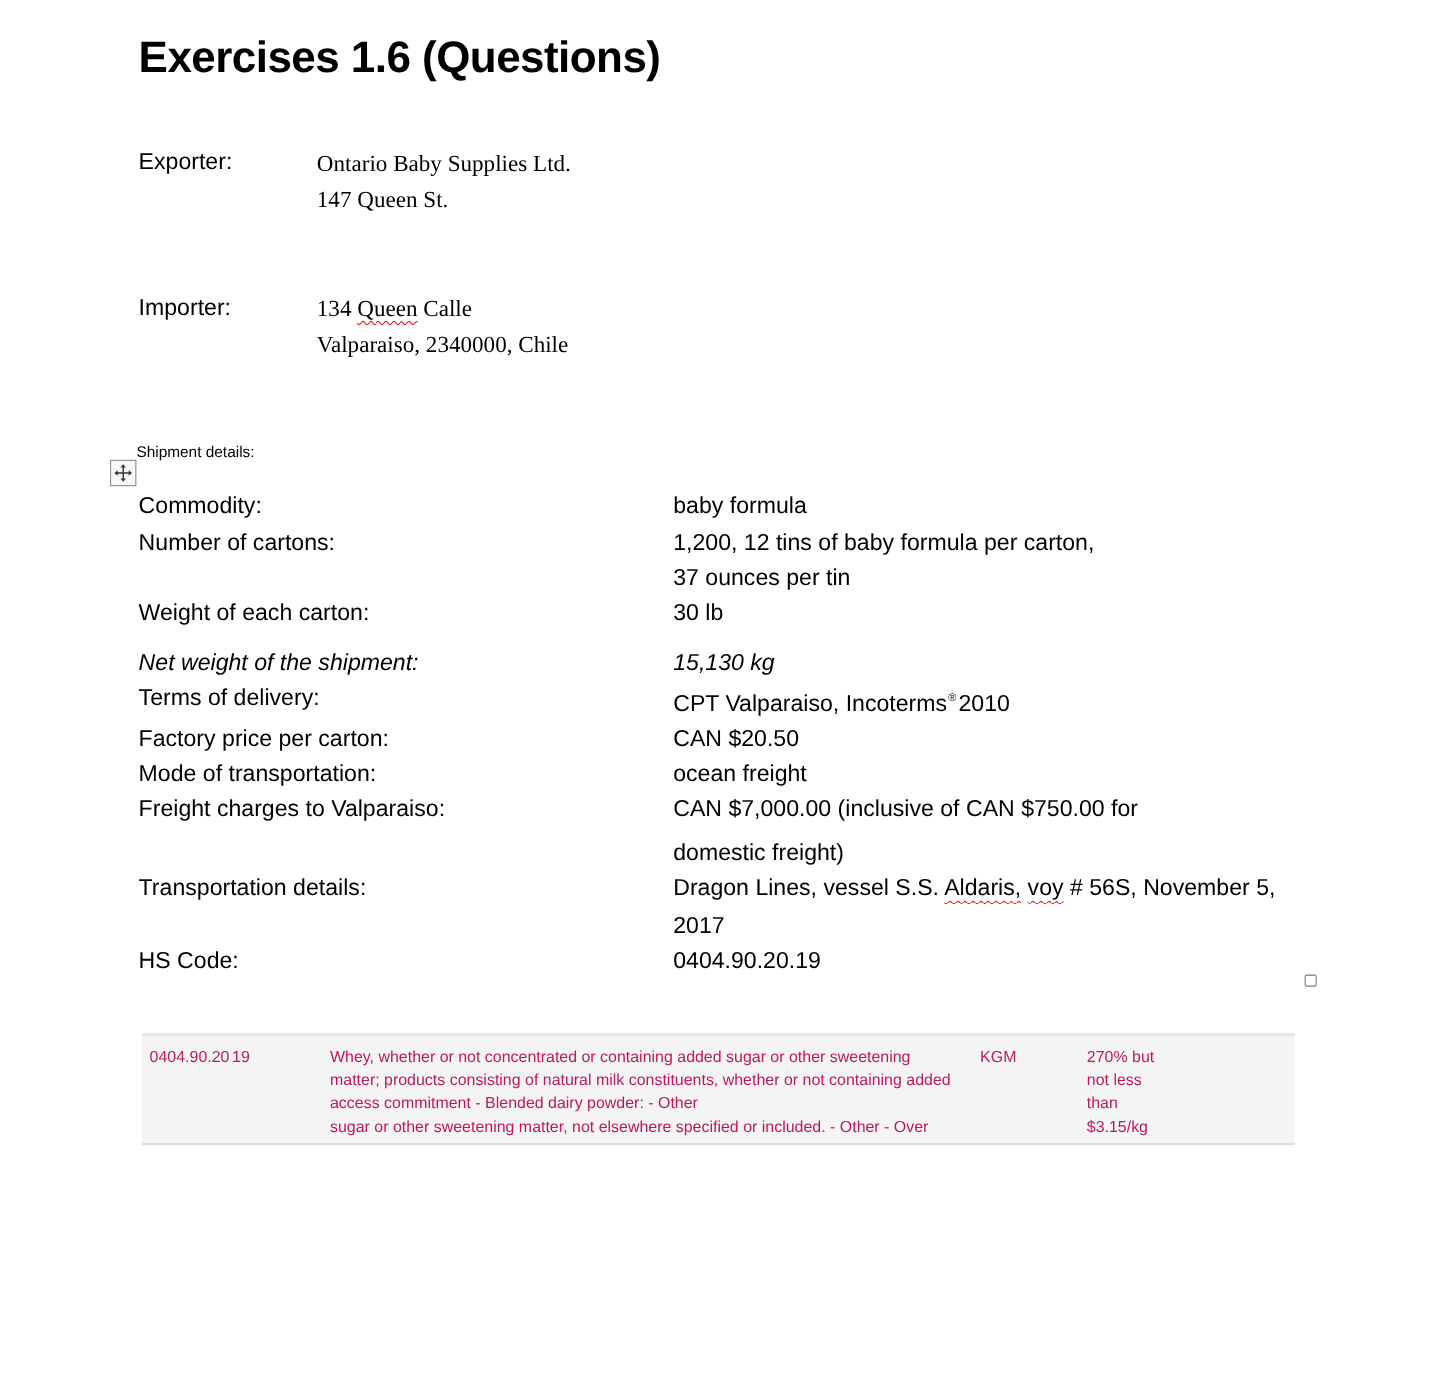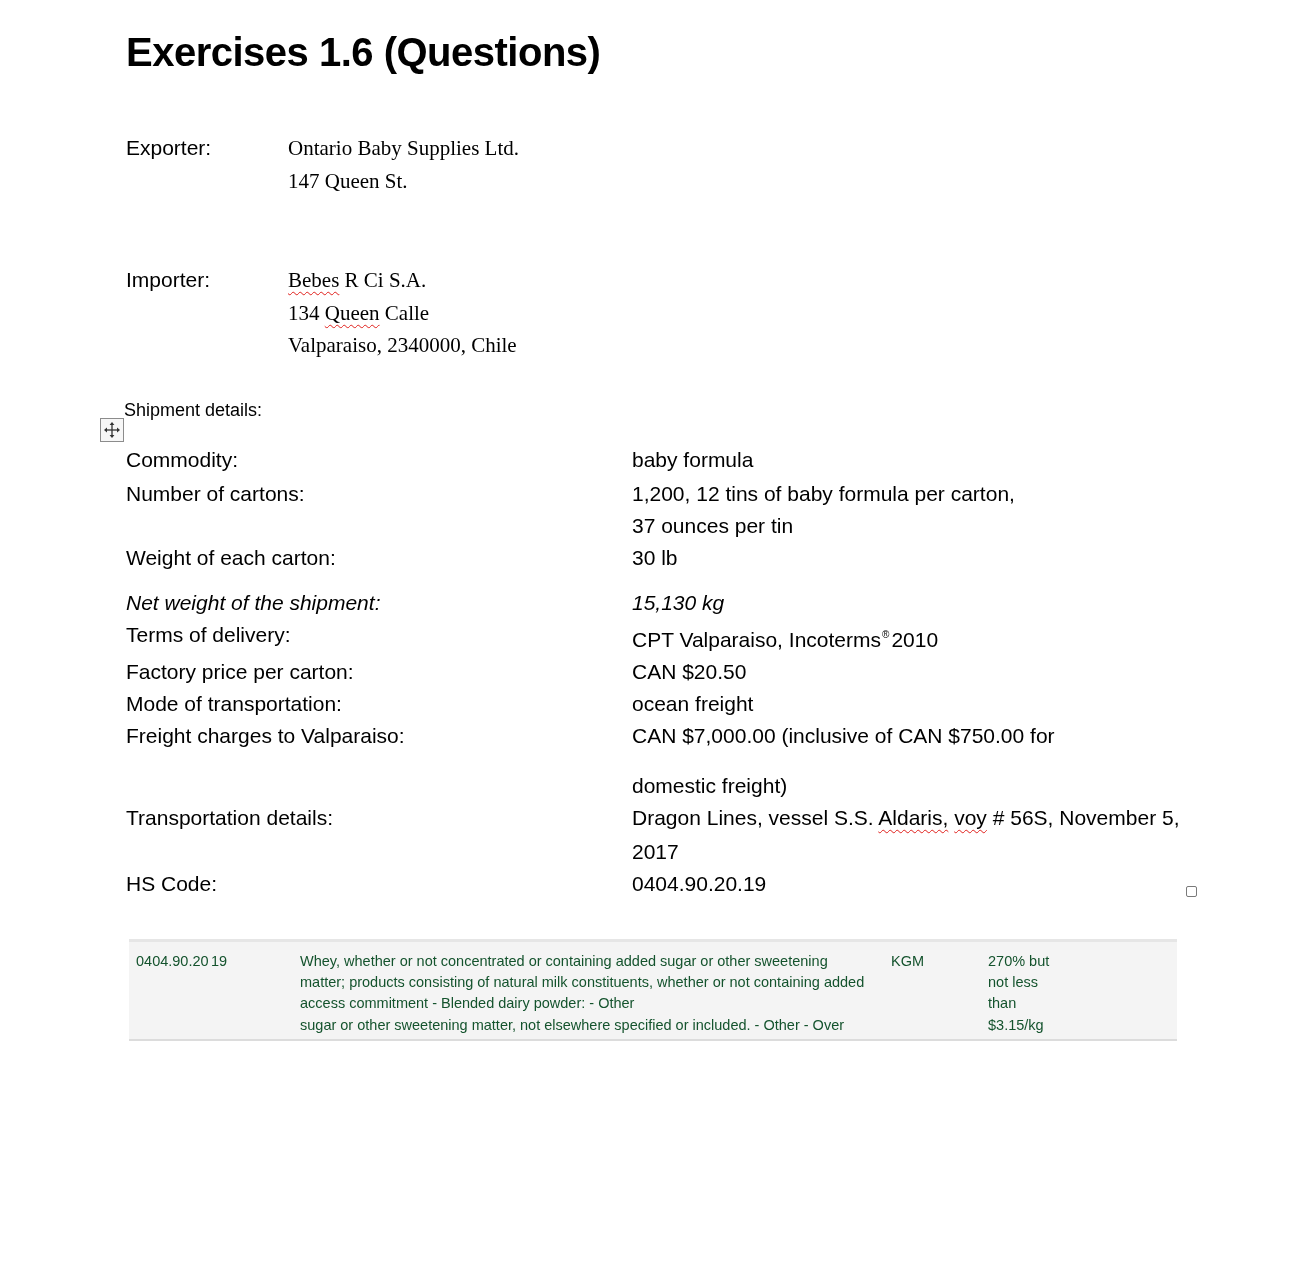--- a/index.html
+++ b/index.html
@@ -41,21 +41,21 @@
     .spell {
       text-decoration: underline wavy #e0201c;
       text-decoration-thickness: 1px;
       text-underline-offset: 4px;
     }
 
     .section-heading {
       position: absolute;
       left: 124px;
       top: 396px;
-      font-size: 18px;
+      font-size: 14px;
       line-height: 28px;
     }
 
     .move-handle {
       position: absolute;
       left: 100px;
       top: 418px;
       width: 24px;
       height: 24px;
       border: 1.5px solid #8c8c8c;
@@ -69,21 +69,20 @@
     .details {
       position: absolute;
       left: 126px;
       top: 444px;
       width: 1080px;
       font-size: 21px;
     }
     .detail-row {
       position: relative;
       display: flex;
-      gap: 20px;
     }
     .detail-row .dlabel { width: 486px; flex: 0 0 486px; }
     .detail-row .dvalue { flex: 1; }
     .detail-row .dvalue div { line-height: 32px; }
     .detail-row .dlabel { line-height: 32px; }
 
     sup.reg { font-size: 10px; vertical-align: 9px; margin-left: 1px; margin-right: 2px; }
 
     .resize-handle {
       position: absolute;
@@ -102,21 +101,21 @@
       left: 129px;
       top: 939px;
       width: 1048px;
       height: 102px;
       background: #f4f4f4;
       border-top: 3px solid #e6e6e6;
       border-bottom: 2px solid #dcdcdc;
       box-sizing: border-box;
       font-family: "Liberation Sans", "DejaVu Sans", sans-serif;
       font-size: 14.5px;
-      color: #14532d;
+      color: #be185d;
       line-height: 21.2px;
     }
     .tariff .cell { position: absolute; top: 9px; }
     .tariff .c-code { left: 7px; }
     .tariff .c-suffix { left: 82px; }
     .tariff .c-desc { left: 171px; width: 585px; }
     .tariff .c-uom { left: 762px; }
     .tariff .c-rate { left: 859px; width: 80px; }
   </style>
 </head>
@@ -130,21 +129,20 @@
     <div class="label">Exporter:</div>
     <div class="lines">
       <div>Ontario Baby Supplies Ltd.</div>
       <div>147 Queen St.</div>
     </div>
   </div>
 
   <div class="party" style="top:264px;">
     <div class="label">Importer:</div>
     <div class="lines">
-      <div><span class="spell">Bebes</span><span> R Ci S.A.</span></div>
       <div><span>134 </span><span class="spell">Queen</span><span> Calle</span></div>
       <div>Valparaiso, 2340000, Chile</div>
     </div>
   </div>
 
   <div class="section-heading">Shipment details:</div>
 
   <div class="move-handle">
     <svg width="18" height="18" viewBox="0 0 18 18">
       <g fill="#333" stroke="#333" stroke-width="1.3">
@@ -199,21 +197,21 @@
     <div class="detail-row">
       <div class="dlabel">Mode of transportation:</div>
       <div class="dvalue">
         <div>ocean freight</div>
       </div>
     </div>
     <div class="detail-row">
       <div class="dlabel">Freight charges to Valparaiso:</div>
       <div class="dvalue">
         <div>CAN $7,000.00 (inclusive of CAN $750.00 for</div>
-        <div style="margin-top:18px;">domestic freight)</div>
+        <div style="margin-top:8px;">domestic freight)</div>
       </div>
     </div>
     <div class="detail-row">
       <div class="dlabel">Transportation details:</div>
       <div class="dvalue">
         <div><span>Dragon Lines, vessel S.S. </span><span class="spell">Aldaris,</span><span> </span><span class="spell">voy</span><span> # 56S, November 5,</span></div>
         <div style="margin-top:2px;">2017</div>
       </div>
     </div>
     <div class="detail-row">

